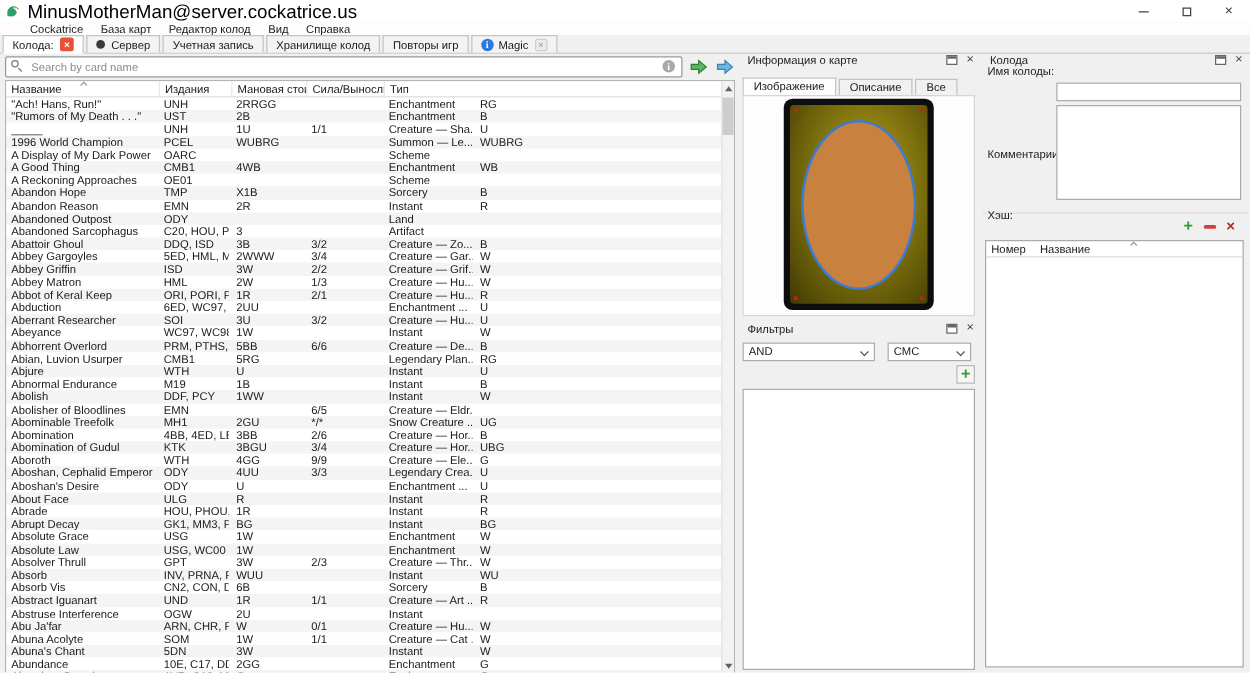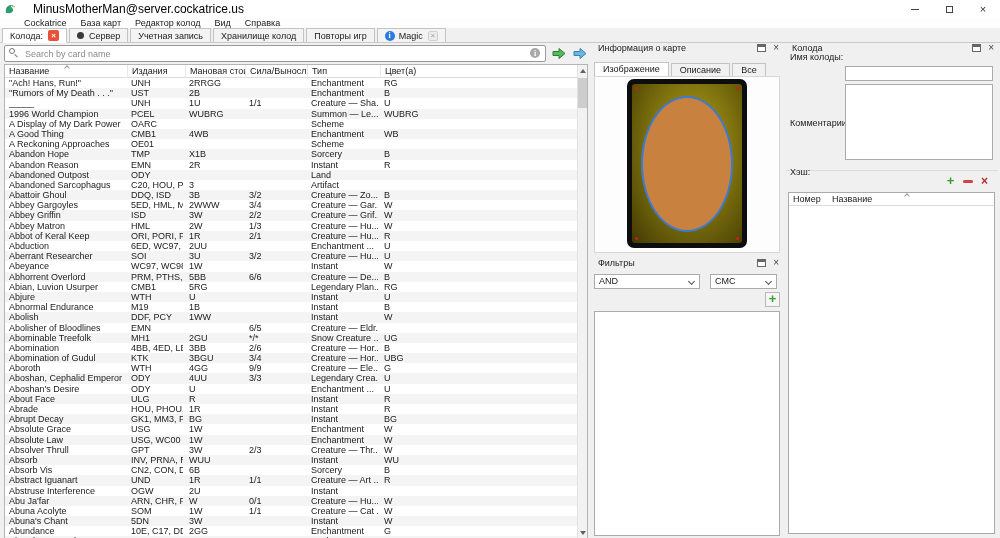--- a/index.html
+++ b/index.html
@@ -5,21 +5,21 @@
   * { margin:0; padding:0; box-sizing:border-box; }
   html,body { width:1000px; height:538px; overflow:hidden; }
   body {
     font-family:"Liberation Sans", sans-serif;
     font-size:9px; color:#1a1a1a;
     background:#f0f0f0; position:relative;
   }
   
   .titlebar { position:absolute; left:0; top:0; width:1000px; height:18px; background:#ffffff; display:flex; align-items:center; }
   .app-icon { margin-left:4px; width:12px; height:12px; flex:0 0 auto; }
-  .title-text { margin-left:17px; font-size:12px; color:#000; }
+  .title-text { margin-left:6px; font-size:15px; color:#000; }
   .win-controls { position:absolute; right:0; top:0; height:18px; display:flex; }
   .win-btn { width:34px; height:18px; display:flex; align-items:center; justify-content:center; color:#444; }
   .glyph-min { width:8px; height:1px; background:#444; }
   .glyph-max { width:7px; height:7px; border:1px solid #444; }
   .glyph-close { font-size:11px; line-height:11px; color:#333; }
   
   .menubar { position:absolute; left:0; top:18px; width:1000px; height:10px; background:#fdfdfd; display:flex; align-items:center; padding-left:24px; }
   .menu-item { margin-right:14px; white-space:nowrap; }
   
   .tabbar { position:absolute; left:0; top:28px; width:1000px; height:15px; background:#f0f0f0; border-bottom:1px solid #c9c9c9; display:flex; align-items:flex-end; padding-left:2px; }
@@ -188,21 +188,20 @@
   </button>
 </div>
 
 <div class="card-table">
   <div class="thead">
     <span class="hcell h0">Название</span>
     <span class="hcell h1">Издания</span>
     <span class="hcell h2">Мановая стоимо</span>
     <span class="hcell h3">Сила/Выносливо</span>
     <span class="hcell h4">Тип</span>
-    <span class="hcell h5">Цвет(а)</span>
     <span class="chev sort-chev"></span>
   </div>
   <div class="tbody">
       <div class="trow">
         <span class="tcell c0">"Ach! Hans, Run!"</span>
         <span class="tcell c1">UNH</span>
         <span class="tcell c2">2RRGG</span>
         <span class="tcell c3"></span>
         <span class="tcell c4">Enchantment</span>
         <span class="tcell c5">RG</span>

